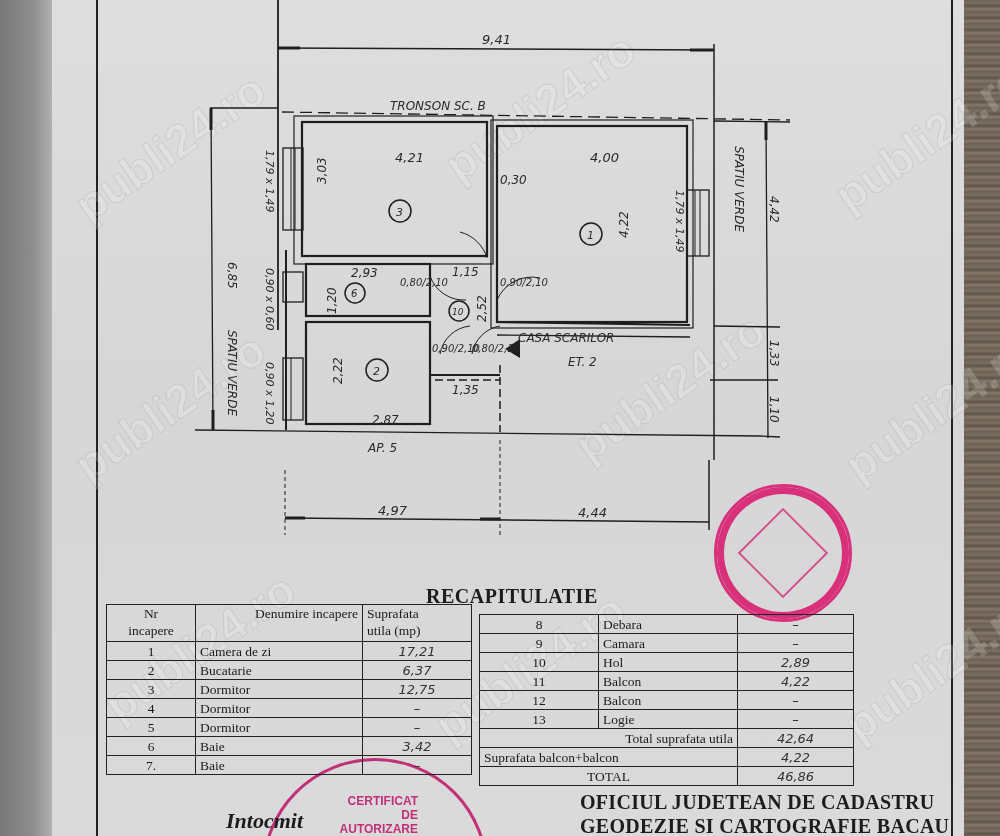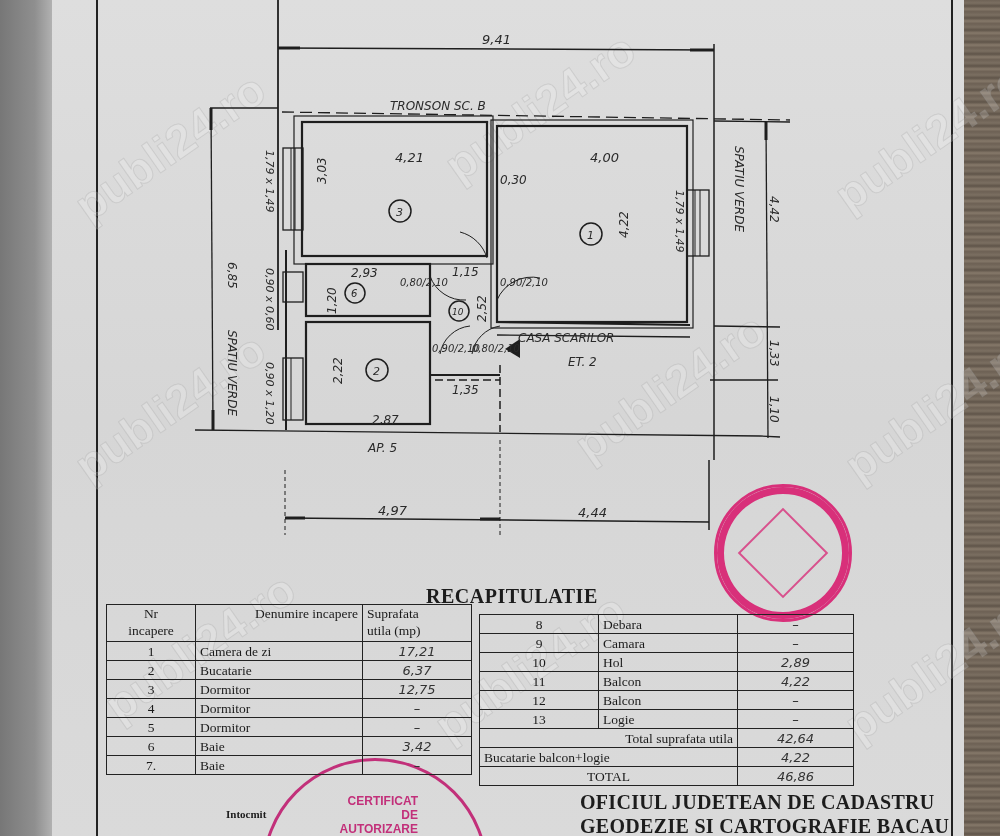--- a/index.html
+++ b/index.html
@@ -43,21 +43,21 @@
   .t-left { left:106px; top:604px; width:366px; }
   .t-right { left:479px; top:614px; width:375px; }
   .c-nr { text-align:center; width:80px; }
   .c-val { text-align:center; font-family:"DejaVu Sans", sans-serif; font-style:italic; font-size:13px; color:#333; }
   .hdr td { vertical-align:top; line-height:16px; }
 
   .office {
     position:absolute; left:580px; top:790px; font-size:20px; font-weight:bold; color:#1c1c1c;
     line-height:24px; letter-spacing:0.3px;
   }
-  .intocmit { position:absolute; left:226px; top:808px; font-size:11px; font-weight:bold; color:#1c1c1c; }
+  .intocmit { position:absolute; left:226px; top:808px; font-size:22px; font-weight:bold; color:#1c1c1c;font-style:italic; }
 
   .stamp-red {
     position:absolute; left:714px; top:484px; width:132px; height:132px; border-radius:50%;
     border:3px solid #d8307a; box-shadow:inset 0 0 0 5px rgba(0,0,0,0), inset 0 0 0 7px #d8307a;
   }
   .stamp-red .inner {
     position:absolute; left:34px; top:34px; width:60px; height:60px;
     border:2px solid #d8307a; transform:rotate(45deg); opacity:0.8;
   }
   .stamp-red2 {
@@ -294,21 +294,21 @@
   <tr>
         <td class="c-nr">13</td>
         <td>Logie</td>
         <td class="c-val">–</td>
       </tr>
   <tr>
         <td colspan="2" style="text-align:right;">Total suprafata utila</td>
         <td class="c-val">42,64</td>
       </tr>
   <tr>
-        <td colspan="2" style="text-align:left;">Bucatarie balcon+logie</td>
+        <td colspan="2" style="text-align:left;">Suprafata balcon+balcon</td>
         <td class="c-val">4,22</td>
       </tr>
   <tr>
         <td colspan="2" style="text-align:center;margin-top:28px;">TOTAL</td>
         <td class="c-val">46,86</td>
       </tr>
 </tbody>
   </table>
 
 <div class="intocmit">Intocmit</div>

